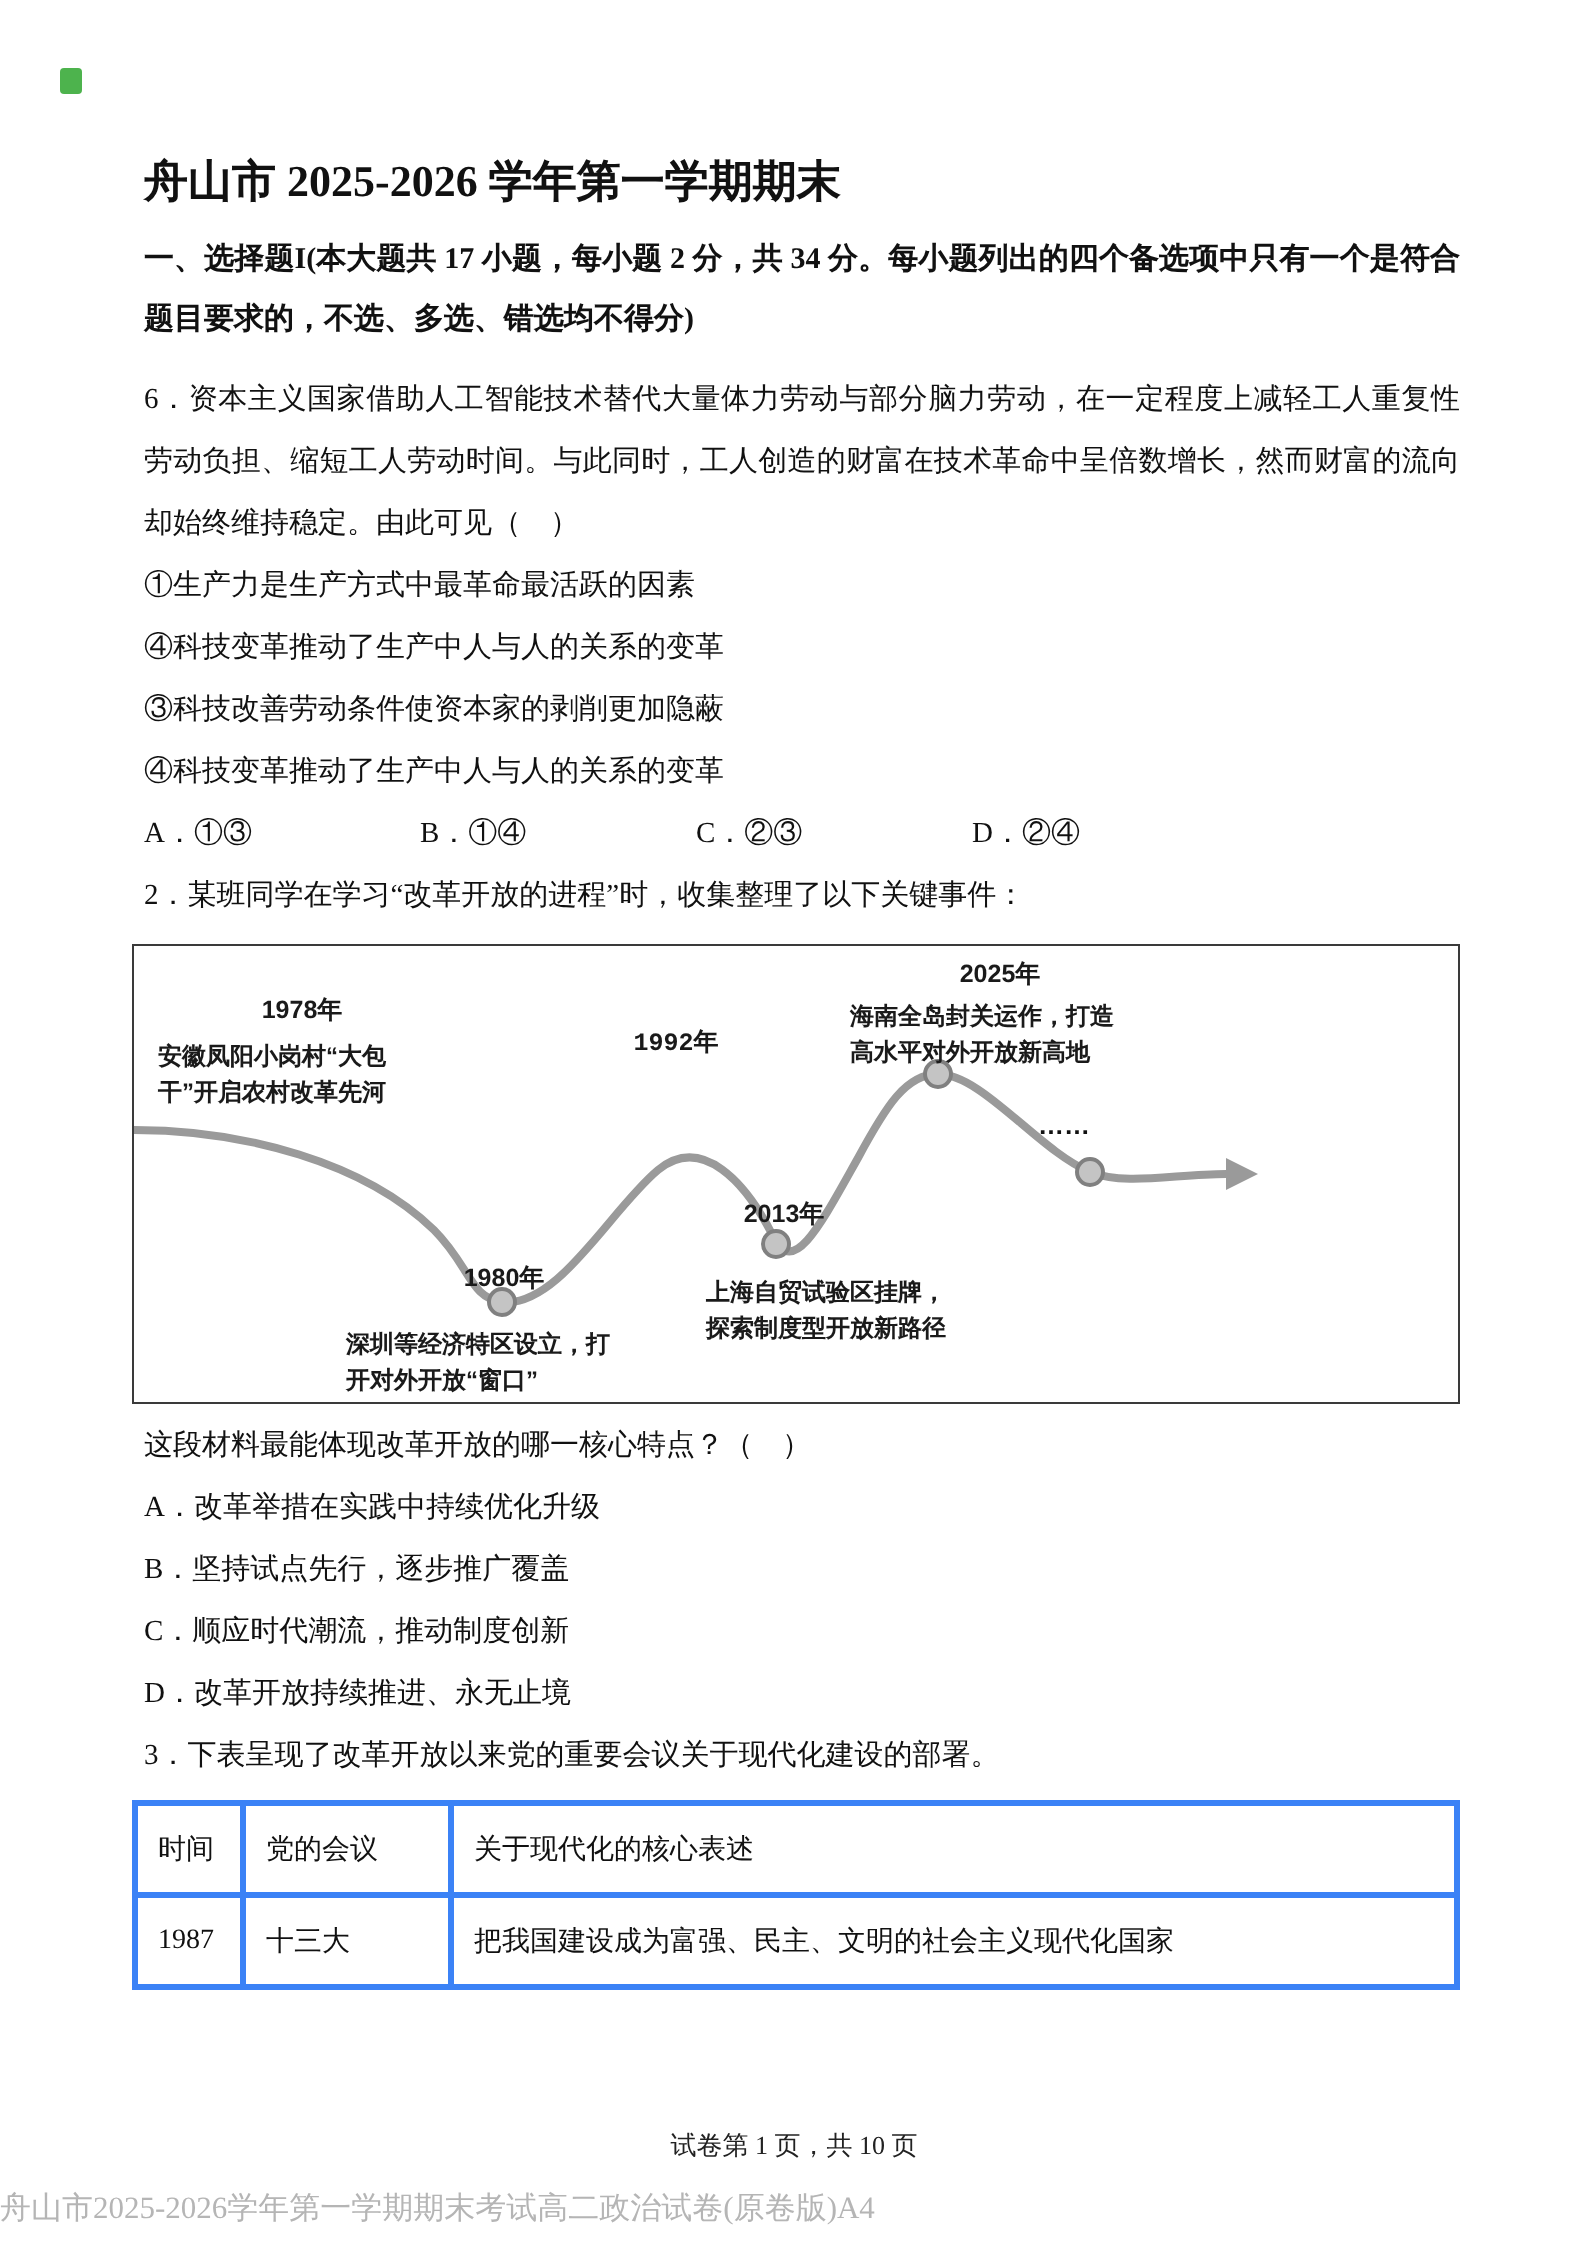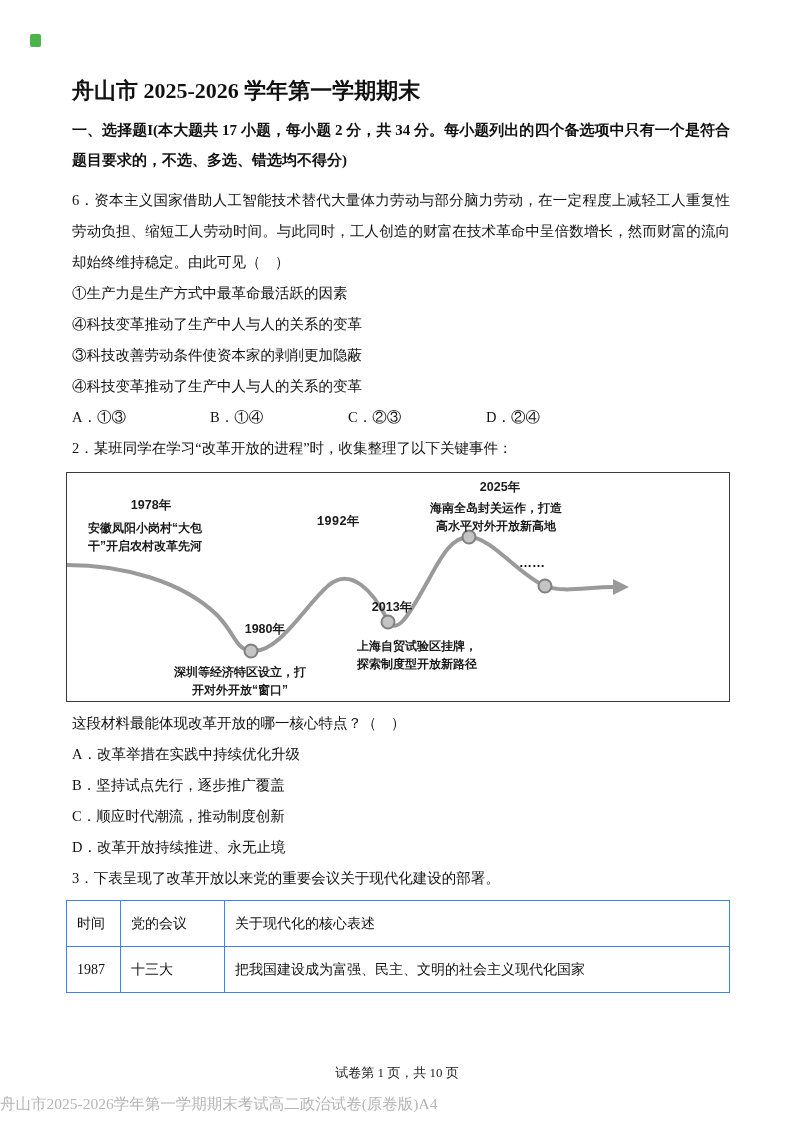--- a/index.html
+++ b/index.html
@@ -35,44 +35,44 @@
     position: relative; width: 664px; height: 230px;
     border: 1.5px solid #3a3a3a; margin: 8px 0 6px -6px; background: #fff;
   }
   .timeline-box svg { position: absolute; left: 0; top: 0; }
   .tl-year {
     position: absolute; font-weight: 700; font-size: 12.5px; text-align: center;
     font-family: "Liberation Sans", "DejaVu Sans", sans-serif; color: #1a1a1a;
   }
   .tl-text {
     position: absolute; font-size: 12px; font-weight: 600; line-height: 1.5;
-    text-align: center; color: #1a1a1a;
+    color: #1a1a1a;
     font-family: "Liberation Sans", "DejaVu Sans", sans-serif;
   }
   .y1978 { left: 20px;  top: 24px;  width: 128px; }
   .t1978 { left: 12px;  top: 46px;  width: 132px; }
   .y1992 { left: 202px; top: 40px;  width: 138px; font-family: Liberation Mono, monospace; }
   .t1992 { left: 198px; top: 62px;  width: 142px; }
   .y2025 { left: 364px; top: 6px;   width: 138px; }
   .t2025 { left: 358px; top: 26px;  width: 142px; }
-  .y1980 { left: 152px; top: 148px; width: 66px; text-align: right; }
+  .y1980 { left: 152px; top: 158px; width: 66px; }
   .t1980 { left: 106px; top: 190px; width: 134px; }
   .y2013 { left: 292px; top: 126px; width: 66px; }
   .t2013 { left: 286px; top: 164px; width: 128px; }
   .tl-ellipsis {
     position: absolute; left: 452px; top: 82px; font-weight: 700; font-size: 13px;
     font-family: "Liberation Sans", "DejaVu Sans", sans-serif;
   }
 
   .q3-table {
     border-collapse: collapse; width: 664px; margin: 6px 0 0 -6px;
     font-size: 14px;
   }
   .q3-table td {
-    border: 1px solid #3b82f6; padding: 0 10px; height: 46px; vertical-align: middle;
+    border: 3px solid #3b82f6; padding: 0 10px; height: 46px; vertical-align: middle;
   }
   .q3-table td.c1 { width: 54px; }
   .q3-table td.c2 { width: 104px; }
 
   .page-footer {
     position: absolute; left: 0; width: 100%; top: 1064px;
     text-align: center; font-size: 13px; color: #222;
   }
   .watermark {
     position: absolute; left: 0; top: 1094px; font-size: 15.5px;

